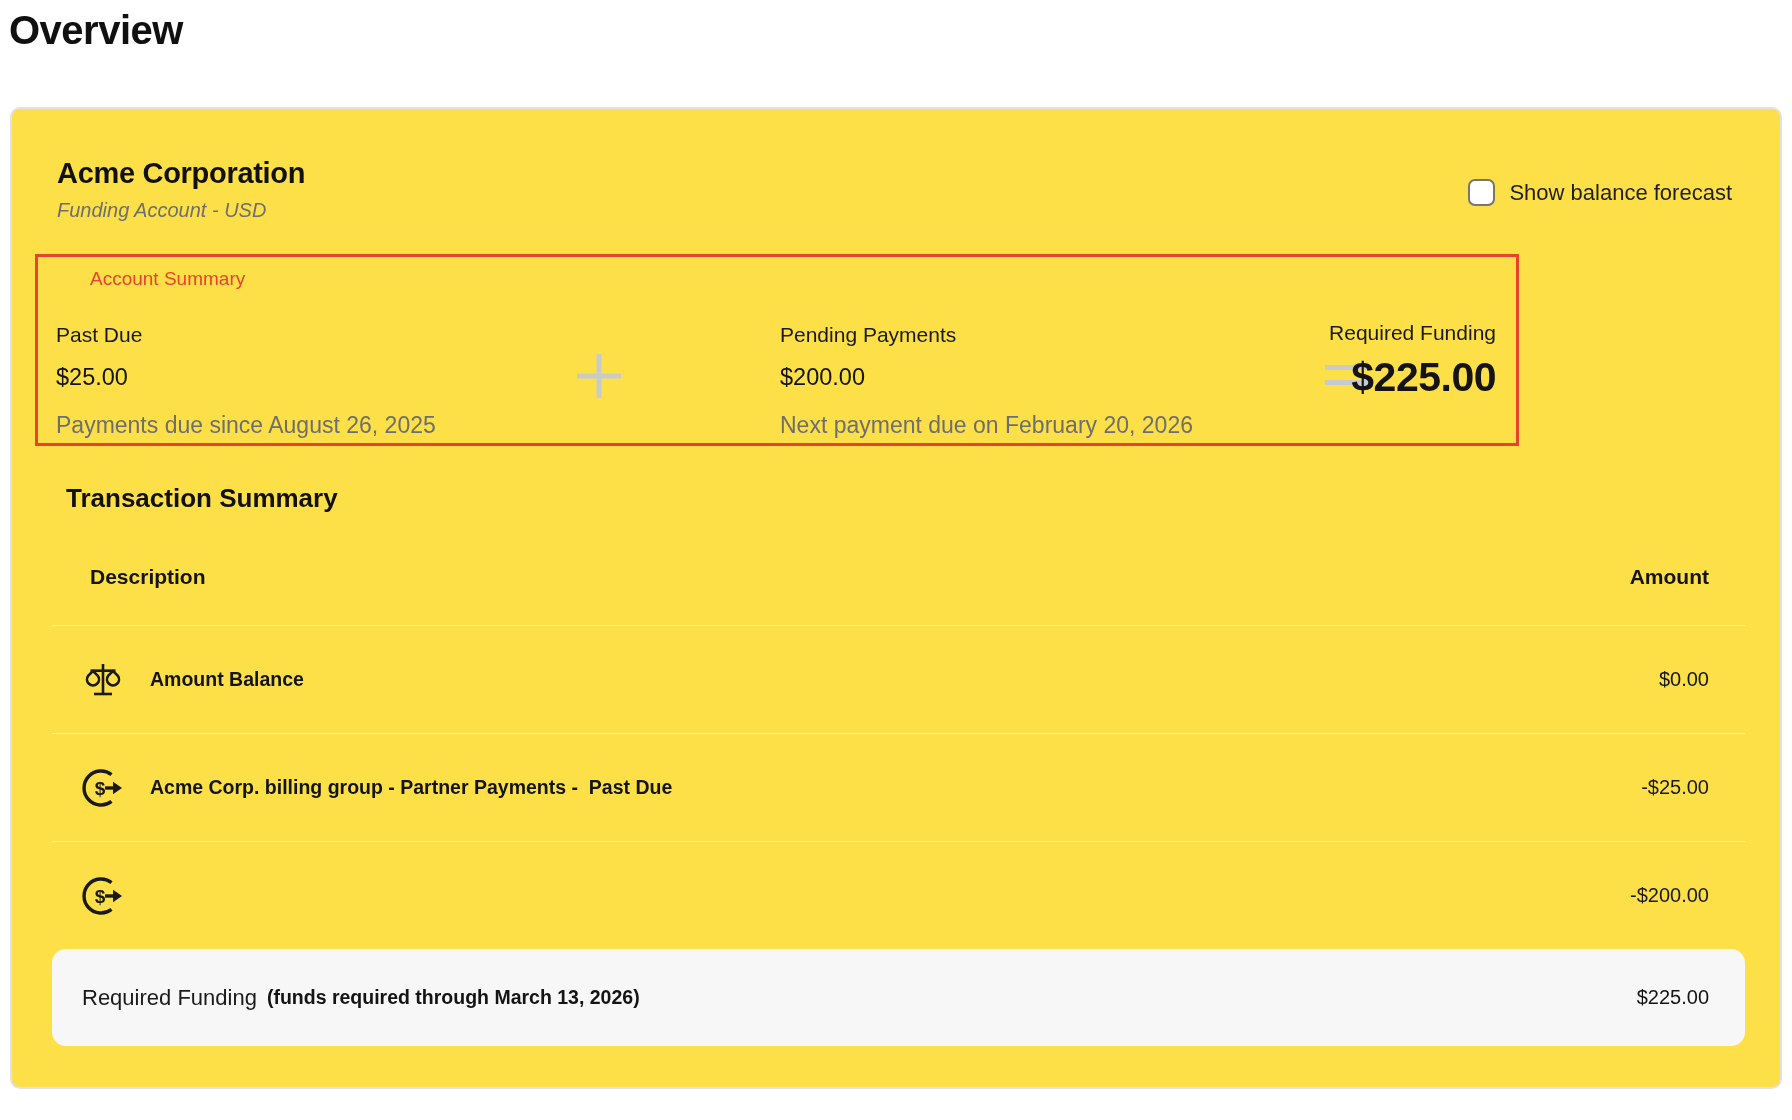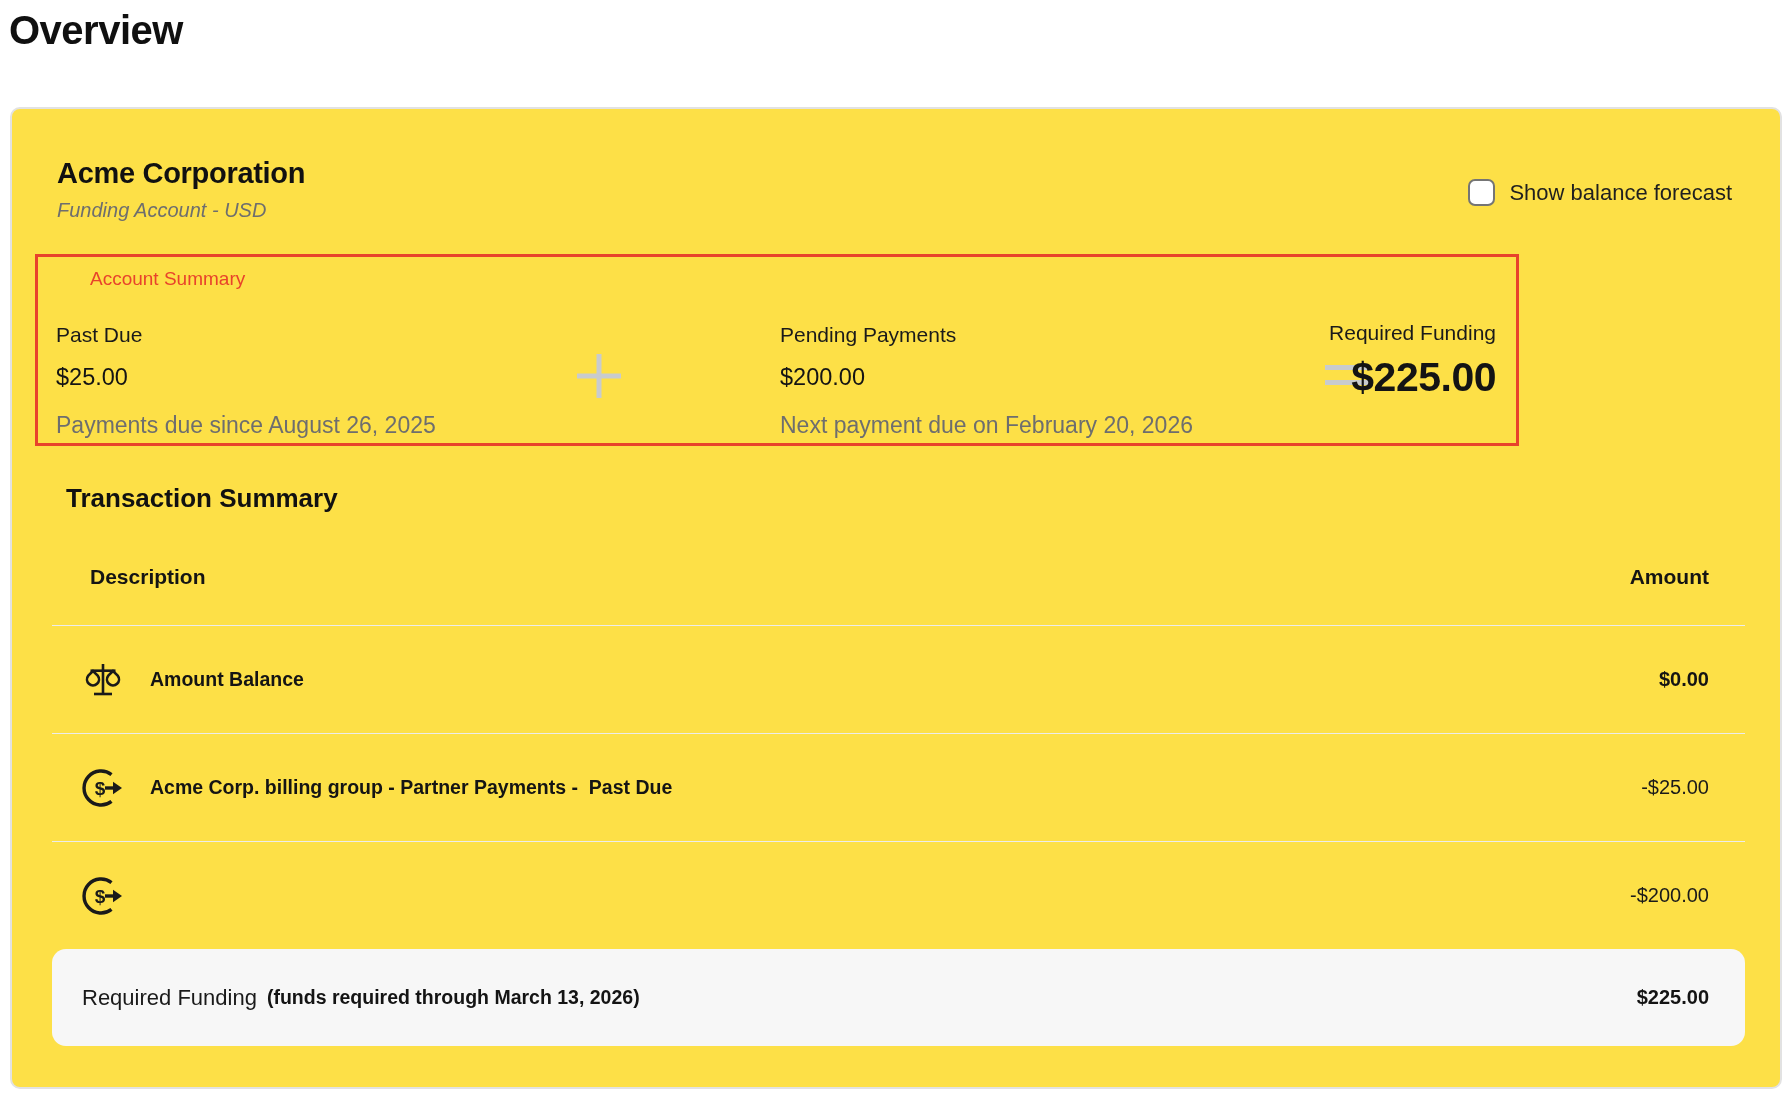--- a/index.html
+++ b/index.html
@@ -45,21 +45,21 @@
 
   .table { position:absolute; left:40px; top:448px; width:1693px; }
   .thead { display:flex; justify-content:space-between;
     padding:8px 36px 36px 38px; font-size:21px; font-weight:700; color:#141414; }
   .trow { display:flex; align-items:center; height:108px;
     border-top:1.5px solid #ececec; padding:0 36px 0 28px; }
   .icon-box { width:46px; display:flex; justify-content:center; flex:0 0 46px; }
   .desc { margin-left:24px; font-size:19.5px; font-weight:700;
     color:#141414; white-space:pre-wrap; }
   .amt-cell { margin-left:auto; font-size:20px; color:#1a1a1a; }
-  .amt-bold { font-weight:700; color:#141414; }
+  .amt-bold { font-weight:400; color:#141414; }
   .tfoot { height:97px; background:#f7f7f7; border-radius:14px; display:flex;
     align-items:center; padding:0 36px 0 30px; }
   .tfoot .flabel { font-size:22px; color:#1a1a1a; }
   .tfoot .fdetail { font-size:19.5px; font-weight:700; margin-left:10px; color:#141414; }
 
   svg { display:block; }
 </style>
 </head>
 <body>
 

